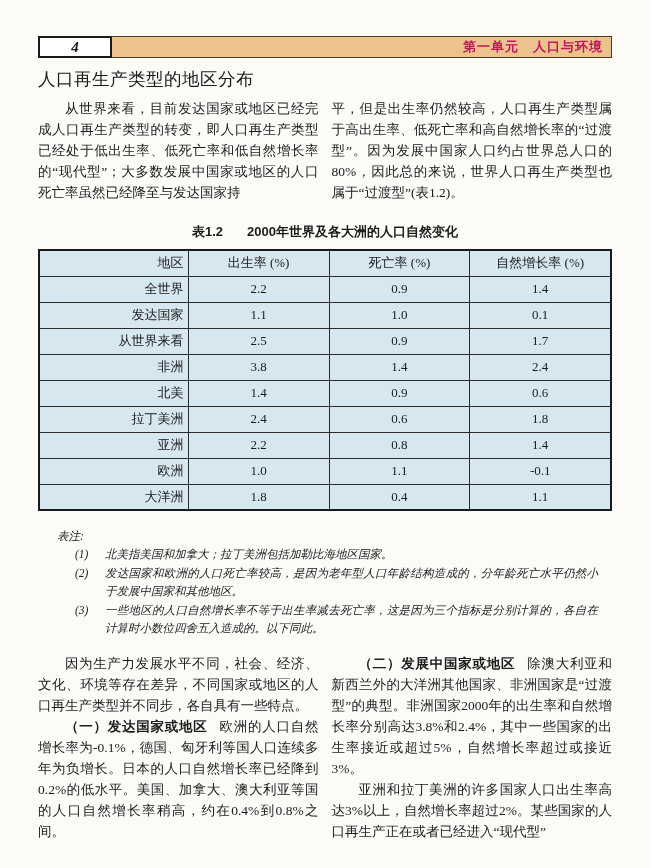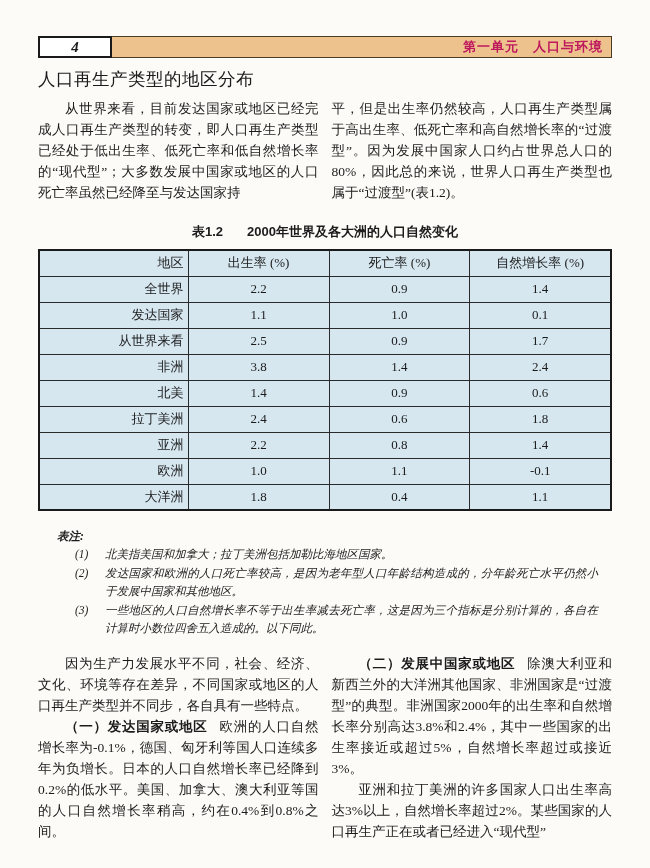--- a/index.html
+++ b/index.html
@@ -74,21 +74,21 @@
     text-align:center;
   }
   table.data th.region-col, table.data td.region-col {
     text-align:right; padding-left:40px; width:26%;
   }
   table.data .num-col { width:24.6%;text-align:center; }
 
   
   .notes { margin-top:17px; padding-left:19px; font-style:italic; }
   .notes-label {
-    font-weight:bold; font-size:11.5px; line-height:17px;
+    font-weight:normal; font-size:11.5px; line-height:17px;
   }
   .note-item {
     position:relative; padding-left:48px; margin-left:0;
     font-size:11.5px; line-height:18.5px; text-align:justify;
     padding-right:14px;
   }
   .note-num { position:absolute; left:18px; top:0; }
 
   
   .bodycols { margin-top:15px; }

